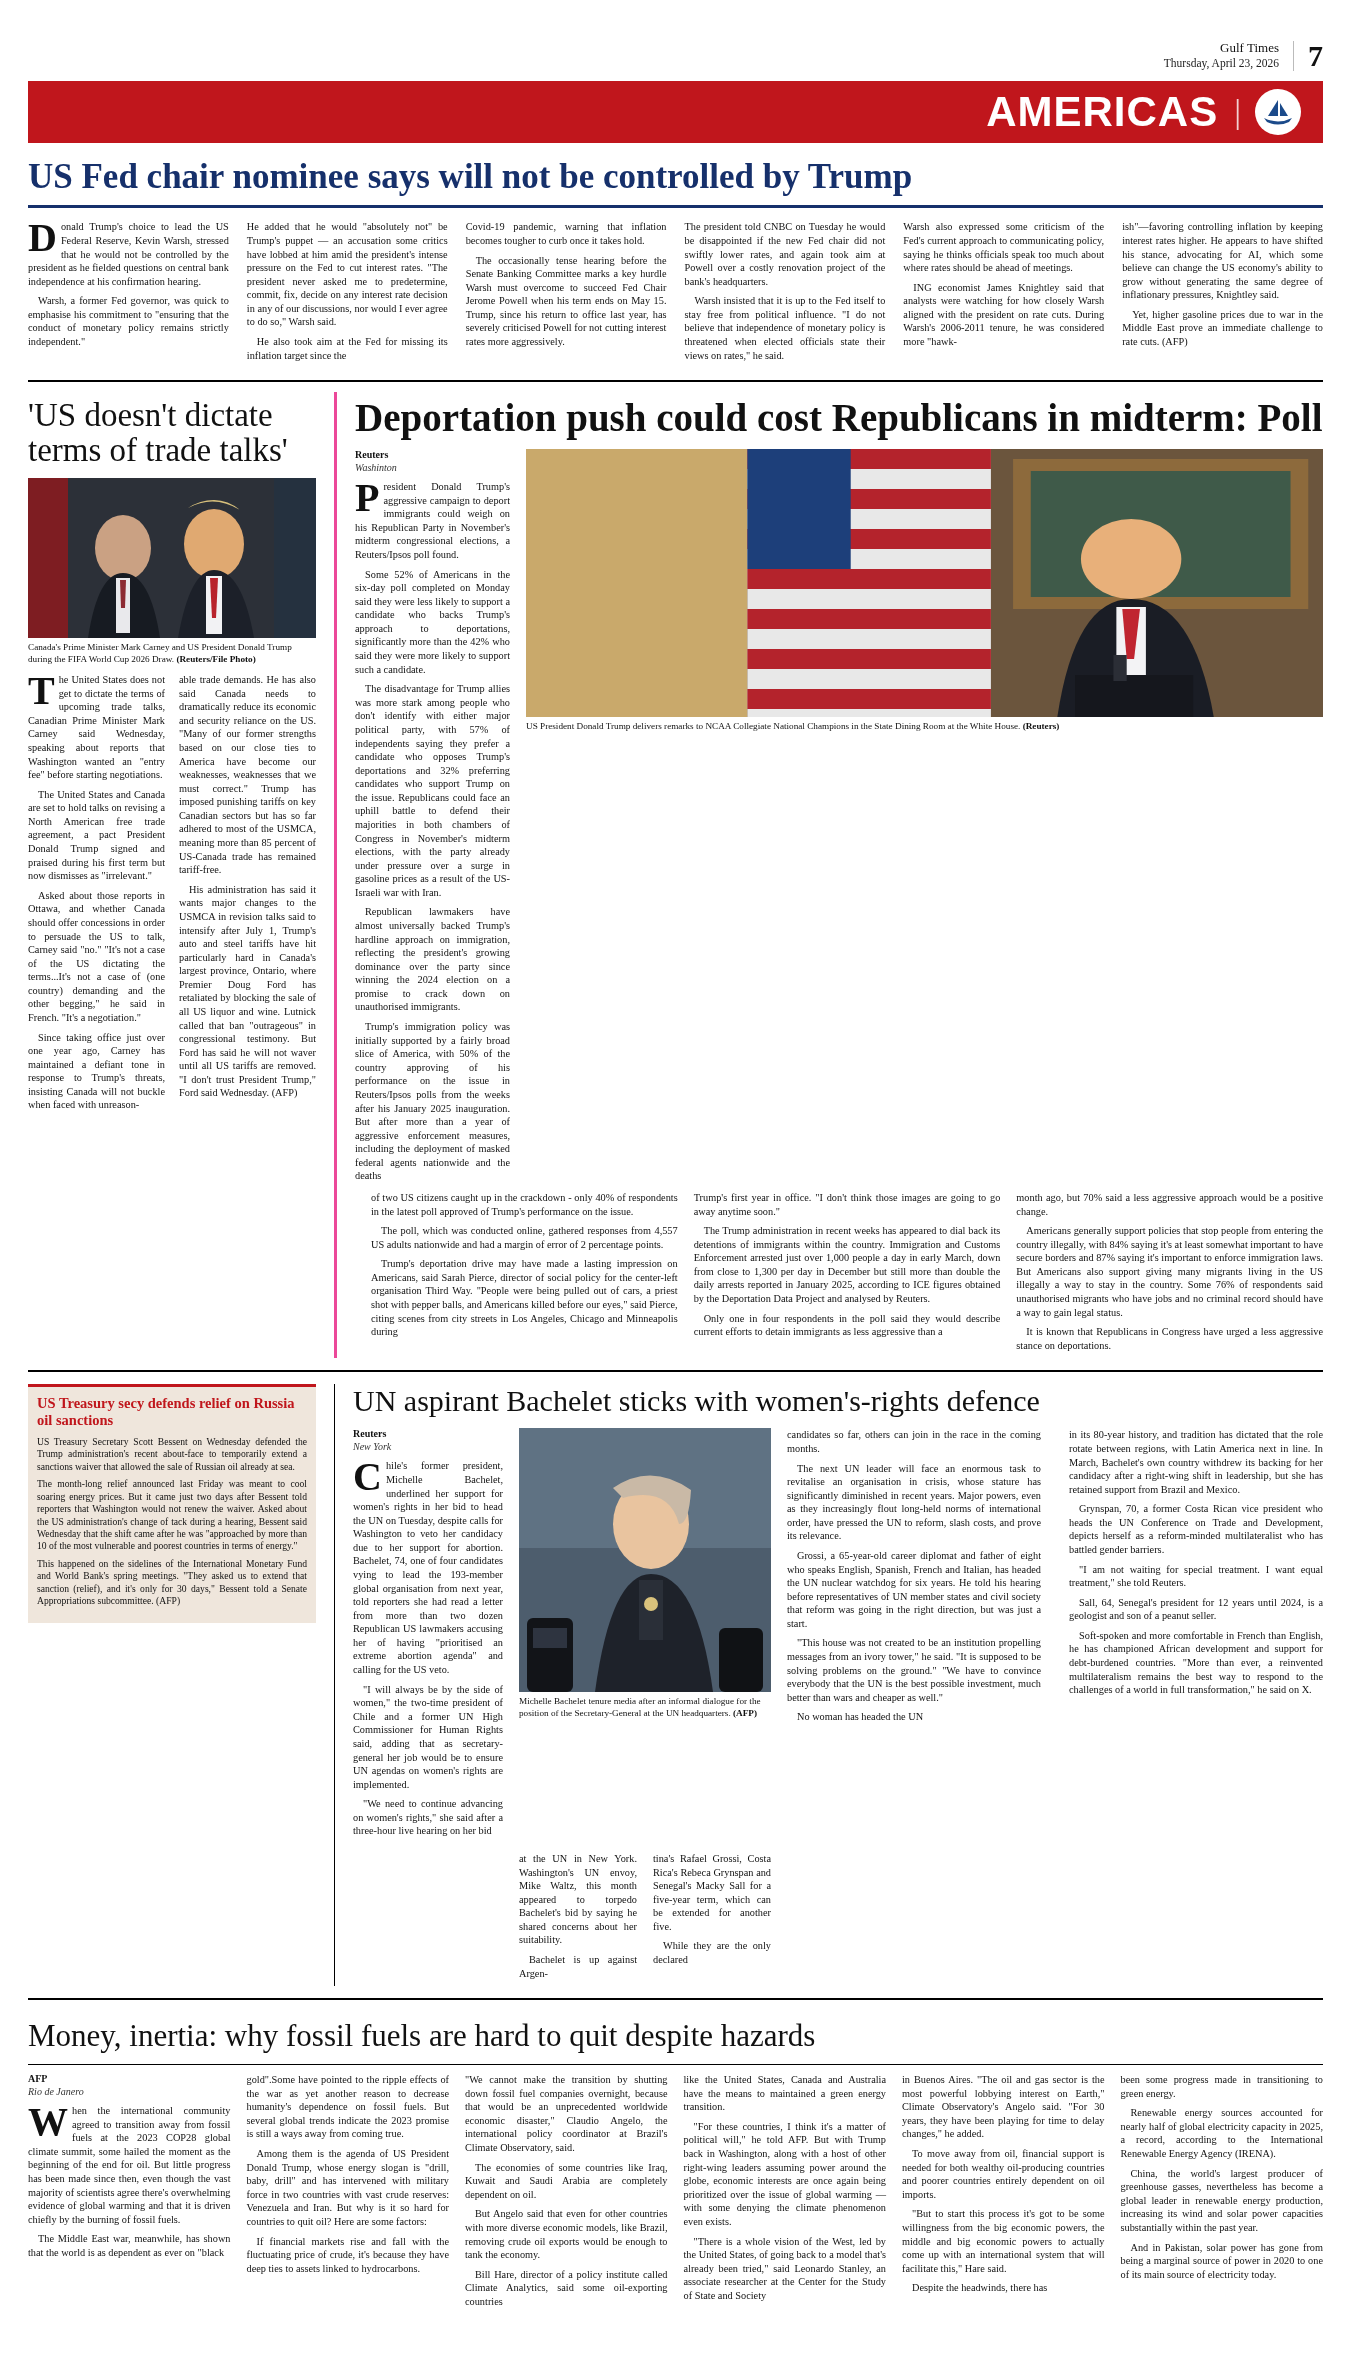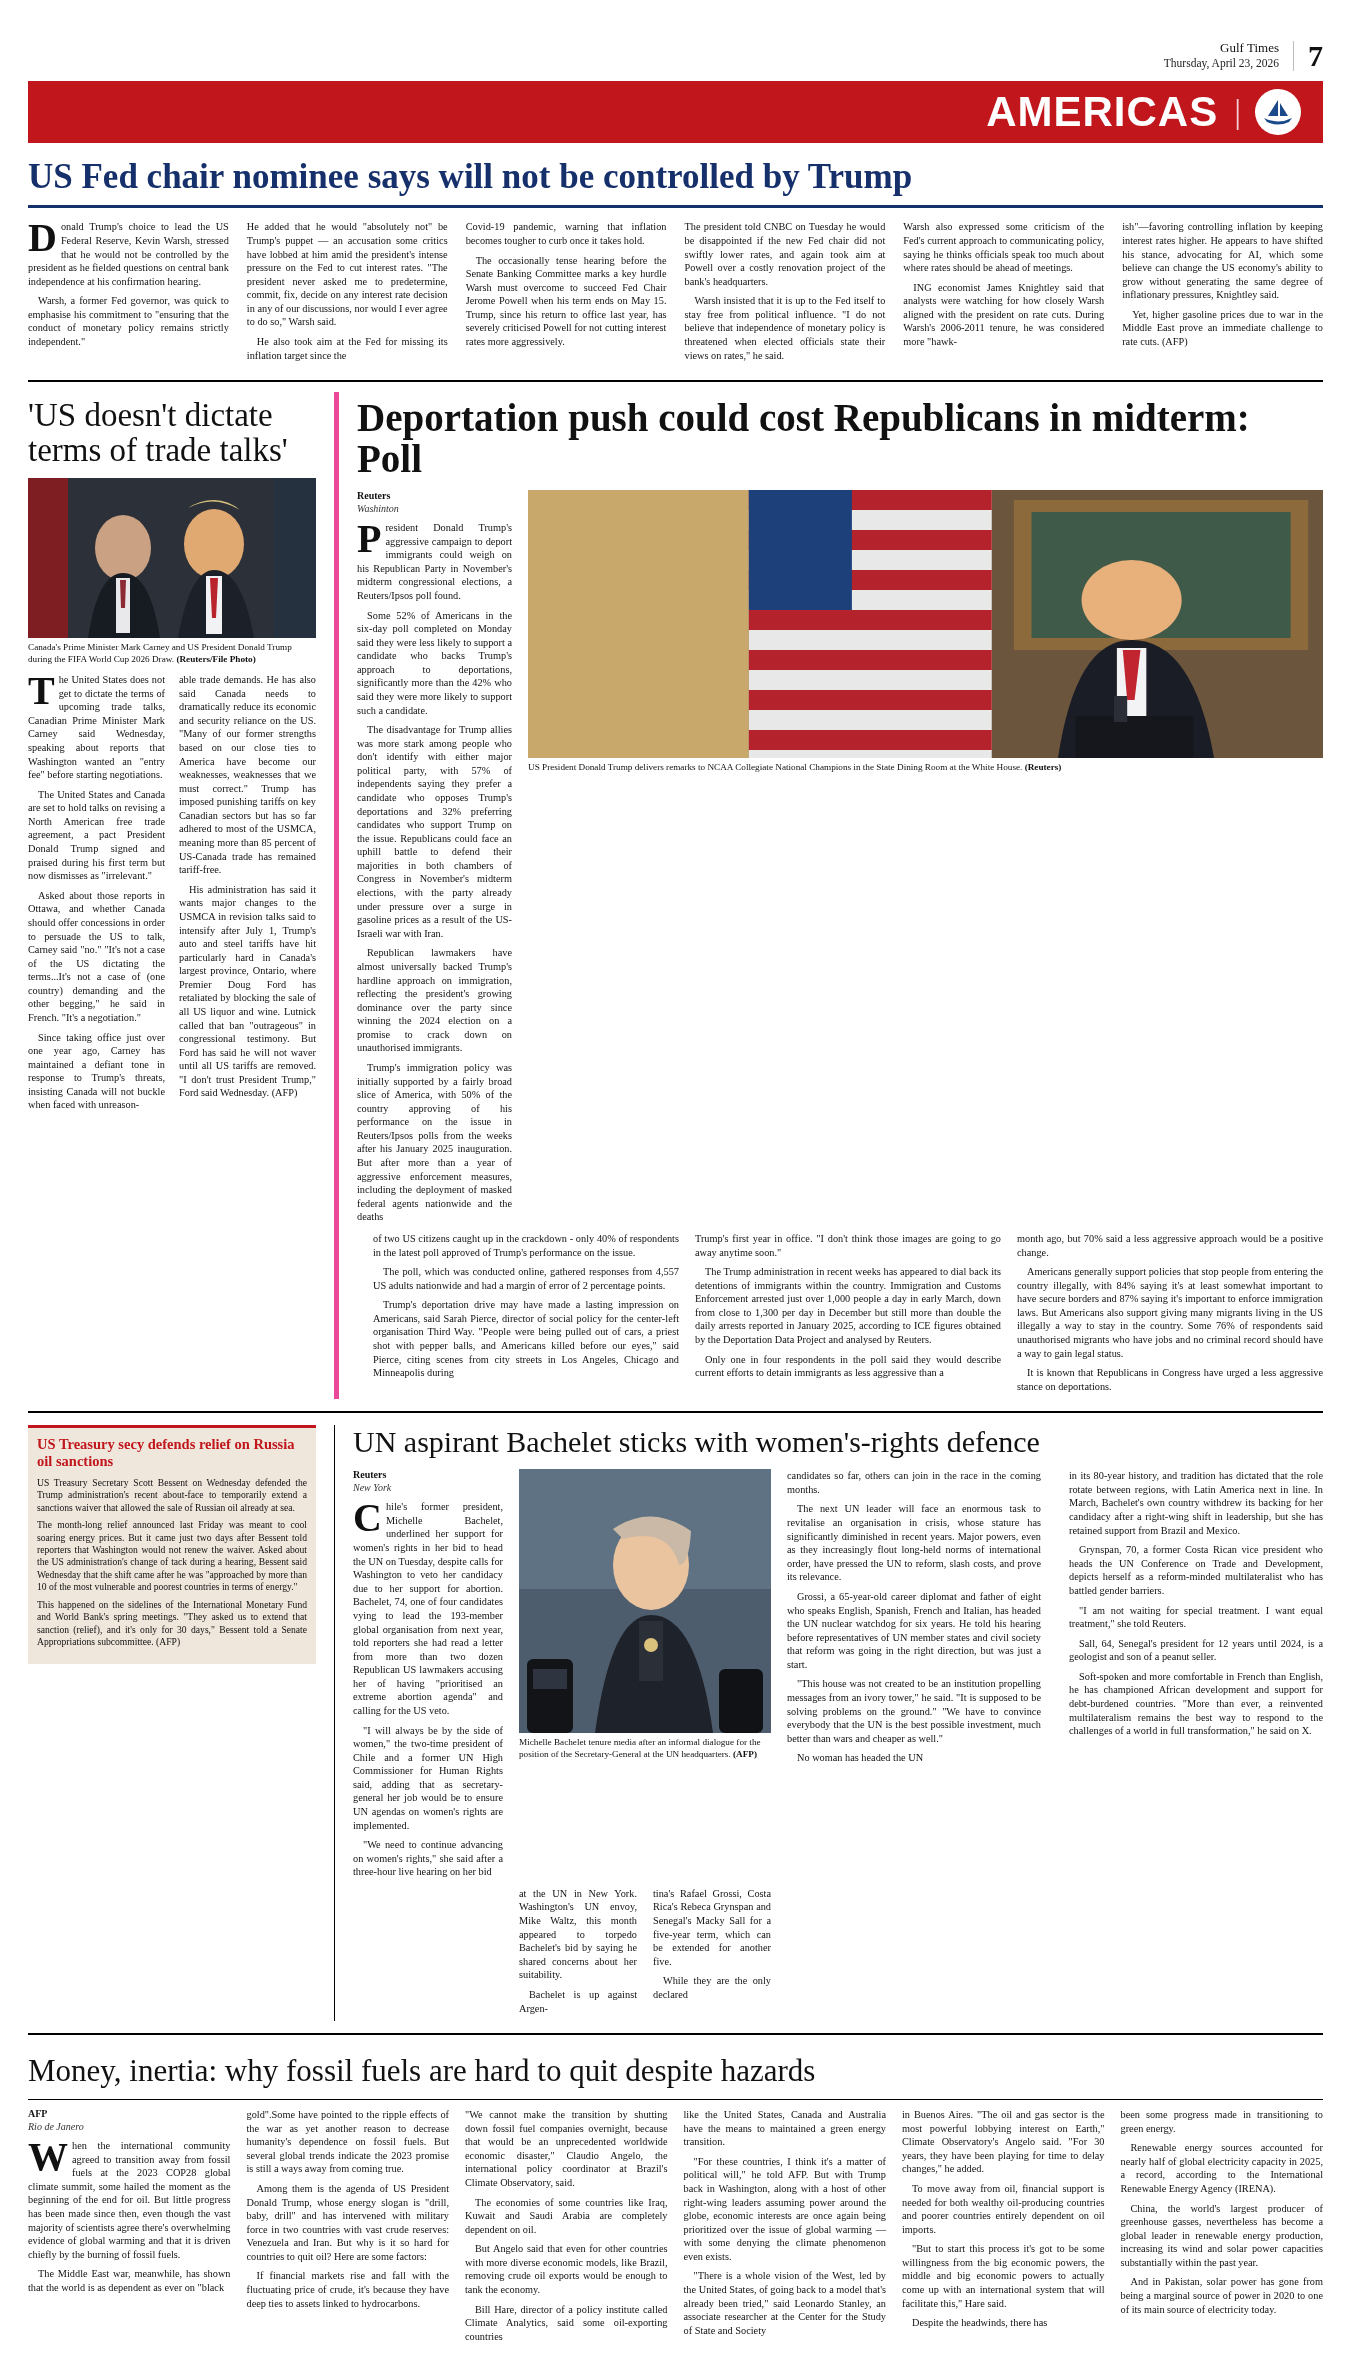--- a/index.html
+++ b/index.html
@@ -64,21 +64,21 @@
   .rule-thin { border-top:1px solid #000; margin:10px 0 0 0; }
   .rule-med { border-top:2px solid #000; margin:12px 0 0 0; }
 
   
   .top-story { padding-top:12px; }
   .top-story .cols { gap:18px; }
 
   
   .mid { display:flex; gap:18px; padding-top:10px; }
   .mid-left { width:288px; }
-  .mid-right { flex:1; border-left:5px solid #ec4899; padding-left:18px; }
+  .mid-right { flex:1; border-left:3px solid #ec4899; padding-left:18px; }
   h2.feature {
     font-size:33px; line-height:1.06; margin:6px 0 10px 0; font-weight:normal;
     font-family:"Liberation Serif", serif;
   }
   h2.feature.big { font-size:39px; font-weight:bold; line-height:1.05; }
 
   .photo { width:100%; background:#777; position:relative; overflow:hidden; }
   .caption { font-size:9.2px; line-height:1.25; margin:4px 0 8px 0; }
   .caption b { font-weight:bold; }
 
@@ -340,21 +340,21 @@
           <div style="flex:1;">
             <p class="body">in its 80-year history, and tradition has dictated that the role rotate between regions, with Latin America next in line. In March, Bachelet's own country withdrew its backing for her candidacy after a right-wing shift in leadership, but she has retained support from Brazil and Mexico.</p>
             <p class="body ind">Grynspan, 70, a former Costa Rican vice president who heads the UN Conference on Trade and Development, depicts herself as a reform-minded multilateralist who has battled gender barriers.</p>
             <p class="body ind">"I am not waiting for special treatment. I want equal treatment," she told Reuters.</p>
             <p class="body ind">Sall, 64, Senegal's president for 12 years until 2024, is a geologist and son of a peanut seller.</p>
             <p class="body ind">Soft-spoken and more comfortable in French than English, he has championed African development and support for debt-burdened countries. "More than ever, a reinvented multilateralism remains the best way to respond to the challenges of a world in full transformation," he said on X.</p>
           </div>
         </div>
       </div>
 
-      <div style="display:flex; gap:16px; margin-top:2px;">
+      <div style="display:flex; gap:16px; margin-top:8px;">
         <div style="width:150px; visibility:hidden;"></div>
         <div style="width:118px;">
           <p class="body">at the UN in New York. Washington's UN envoy, Mike Waltz, this month appeared to torpedo Bachelet's bid by saying he shared concerns about her suitability.</p>
           <p class="body ind">Bachelet is up against Argen-</p>
         </div>
         <div style="width:118px;">
           <p class="body">tina's Rafael Grossi, Costa Rica's Rebeca Grynspan and Senegal's Macky Sall for a five-year term, which can be extended for another five.</p>
           <p class="body ind">While they are the only declared</p>
         </div>
         <div style="flex:1; visibility:hidden;"></div>

